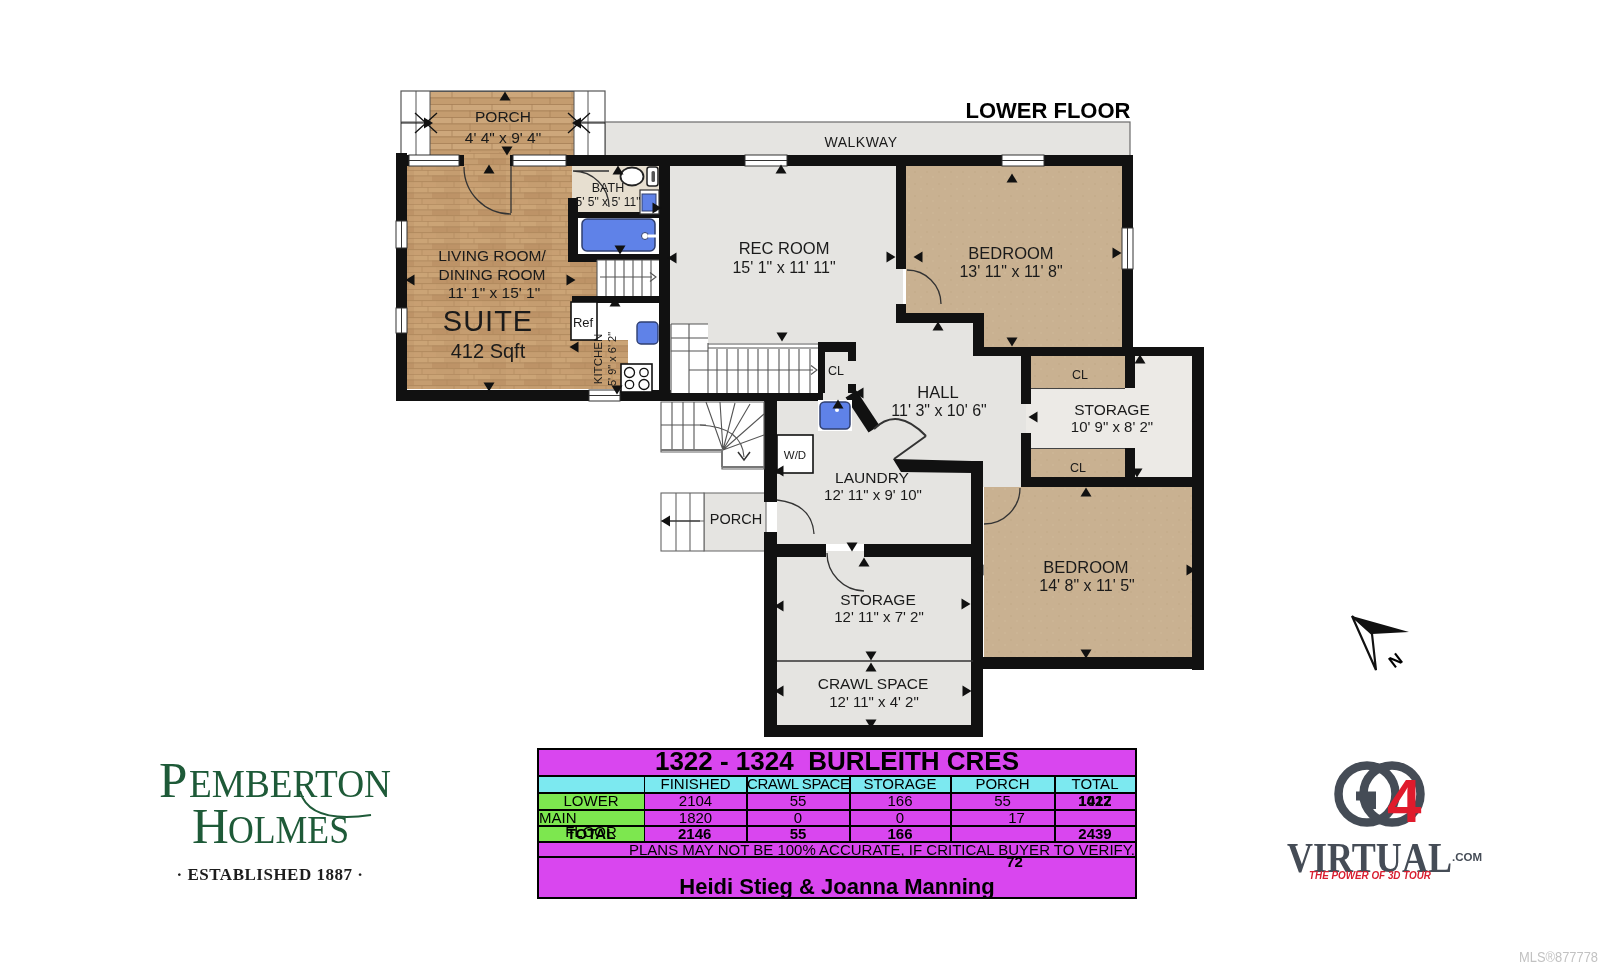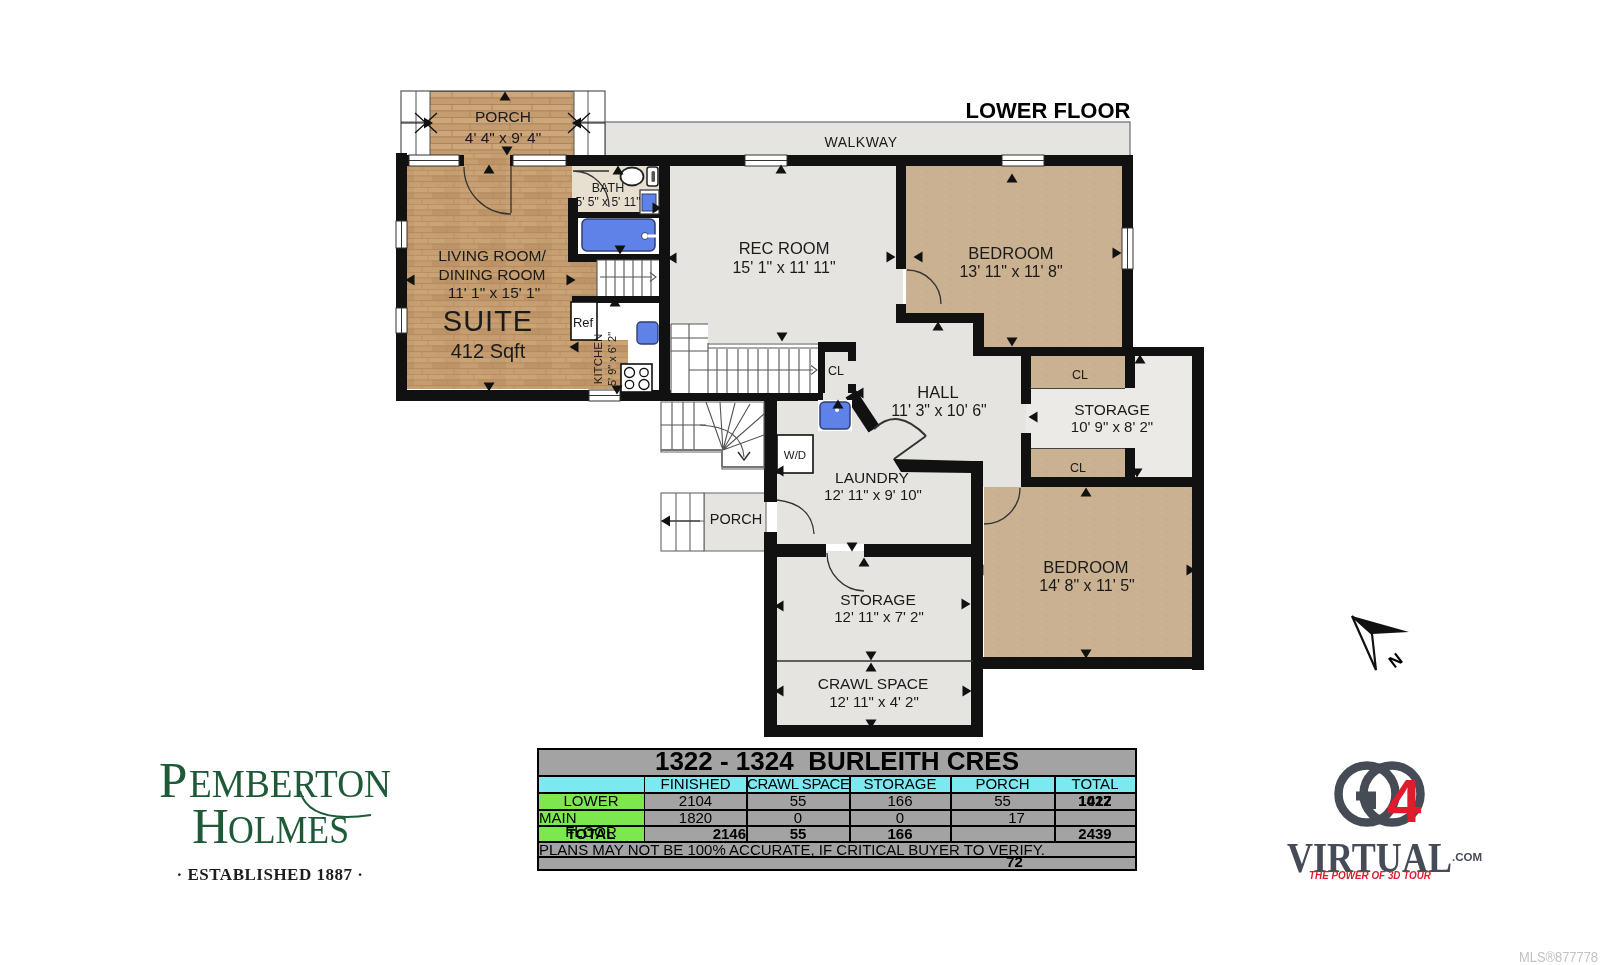--- a/index.html
+++ b/index.html
@@ -379,21 +379,21 @@
 <path d="M1372,796 V809" stroke="#454c56" stroke-width="8"></path>
 <text x="1387" y="822" font-size="62" font-weight="bold" font-family="Liberation Sans, sans-serif" fill="#e01b2c">4</text>
 <text x="1287" y="872" font-size="42" font-weight="bold" font-family="Liberation Serif, serif" fill="#454c56" textLength="165" lengthAdjust="spacingAndGlyphs">VIRTUAL</text>
 <text x="1452" y="861" font-size="11.5" font-weight="bold" font-family="Liberation Sans, sans-serif" fill="#454c56">.COM</text>
 <text x="1309" y="879" font-size="11.5" font-weight="bold" font-style="italic" font-family="Liberation Sans, sans-serif" fill="#d81f30" textLength="122" lengthAdjust="spacingAndGlyphs">THE POWER OF 3D TOUR</text>
 </g>
 
 <text x="1519" y="962" font-size="14.5" font-family="Liberation Sans, sans-serif" fill="#c2c2c2" textLength="79" lengthAdjust="spacingAndGlyphs">MLS®877778</text>
 </svg>
 
-<div class="abs" style="left:537px;top:748px;width:600px;height:123px;border:2px solid #000;box-sizing:border-box;background:#a3a3a3;">
+<div class="abs" style="left:537px;top:748px;width:600px;height:151px;border:2px solid #000;box-sizing:border-box;background:#d946ef;">
 <div style="position:relative;width:596px;height:119px;font-size:15px;line-height:16px;white-space:nowrap;">
 
 <div class="abs" style="left:0;top:25px;width:596px;height:17px;background:#7ce9f0;"></div>
 
 <div class="abs" style="left:0;top:42px;width:104.5px;height:49px;background:#7de74f;"></div>
 
 <div class="abs" style="left:104.5px;top:25px;width:1.5px;height:66px;background:#000;"></div>
 <div class="abs" style="left:207px;top:25px;width:1.5px;height:66px;background:#000;"></div>
 <div class="abs" style="left:310px;top:25px;width:1.5px;height:66px;background:#000;"></div>
 <div class="abs" style="left:411px;top:25px;width:1.5px;height:66px;background:#000;"></div>
@@ -422,24 +422,25 @@
 <div class="abs b" style="left:516px;top:43px;width:80px;text-align:center;">1412</div>
 
 <div class="abs" style="left:0;top:59.5px;width:104px;text-align:left;">MAIN</div>
 <div class="abs" style="left:106px;top:59.5px;width:101px;text-align:center;">1820</div>
 <div class="abs" style="left:208px;top:59.5px;width:102px;text-align:center;">0</div>
 <div class="abs" style="left:311px;top:59.5px;width:100px;text-align:center;">0</div>
 <div class="abs" style="left:413px;top:59.5px;width:101px;text-align:center;padding-left:14px;">17</div>
 <div class="abs b" style="left:516px;top:43px;width:80px;text-align:center;">1027</div>
 
 <div class="abs b" style="left:0;top:75.5px;width:104px;text-align:center;">TOTAL</div>
-<div class="abs b" style="left:106px;top:75.5px;width:101px;text-align:right;">2146</div>
+<div class="abs b" style="left:106px;top:75.5px;width:101px;text-align:left;padding-left:33px;">2146</div>
 <div class="abs b" style="left:208px;top:75.5px;width:102px;text-align:center;">55</div>
 <div class="abs b" style="left:311px;top:75.5px;width:100px;text-align:center;">166</div>
 <div class="abs b" style="left:425px;top:75.5px;width:101px;text-align:center;margin-top:28px;">72</div>
 <div class="abs b" style="left:516px;top:75.5px;width:80px;text-align:center;">2439</div>
 
-<div class="abs" style="left:0;top:91.5px;width:596px;text-align:left;">PLANS MAY NOT BE 100% ACCURATE, IF CRITICAL BUYER TO VERIFY.</div>
+<div class="abs" style="left:0;top:91.5px;width:596px;text-align:right;">PLANS MAY NOT BE 100% ACCURATE, IF CRITICAL BUYER TO VERIFY.</div>
 
 </div>
 </div>
 
+<div class="abs" style="left:537px;top:874px;width:600px;text-align:center;font-size:22px;font-weight:bold;">Heidi Stieg &amp; Joanna Manning</div>
 </div>
 
 </body></html>

